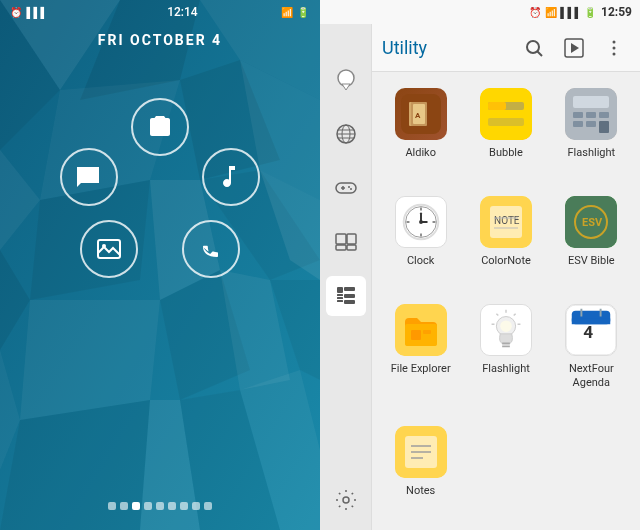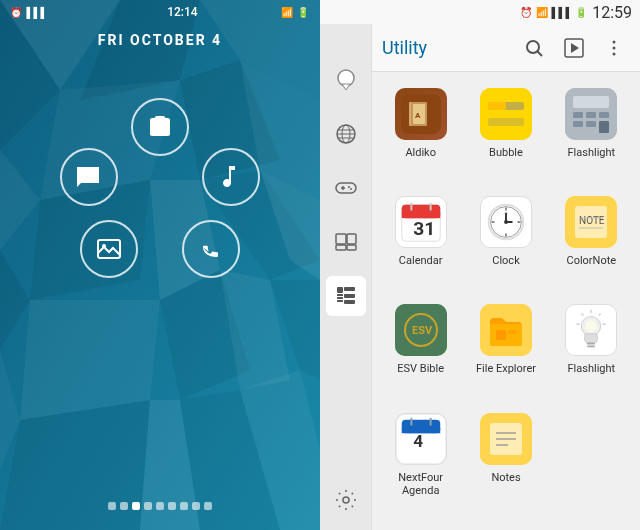--- a/index.html
+++ b/index.html
@@ -194,22 +194,22 @@
       display: flex;
       align-items: center;
       justify-content: flex-end;
       padding: 0 8px;
       gap: 4px;
       background: #f8f8f8;
       z-index: 20;
     }
 
     .right-status-bar .time-text {
-      font-size: 16px;
-      font-weight: 400;
+      font-size: 12px;
+      font-weight: 700;
       color: #333;
     }
 
     .right-status-bar .status-icons {
       display: flex;
       align-items: center;
       gap: 3px;
       font-size: 10px;
       color: #333;
     }
@@ -535,34 +535,20 @@
             <rect x="21" y="24" width="10" height="6" rx="1" fill="#8090a0"></rect>
             <rect x="34" y="24" width="10" height="6" rx="1" fill="#8090a0"></rect>
             <rect x="8" y="33" width="10" height="6" rx="1" fill="#8090a0"></rect>
             <rect x="21" y="33" width="10" height="6" rx="1" fill="#8090a0"></rect>
             <rect x="34" y="33" width="10" height="12" rx="1" fill="#607080"></rect>
           </svg>
         </div>
         <span class="app-label">Flashlight</span>
       </div>
 
-      <div class="app-item">
-        <div class="app-icon icon-calendar">
-          <svg width="52" height="52" viewBox="0 0 52 52" fill="none">
-            <rect width="52" height="52" rx="10" fill="white"></rect>
-            <rect x="6" y="8" width="40" height="38" rx="4" fill="white" stroke="#ddd"></rect>
-            <rect x="6" y="8" width="40" height="14" rx="4" fill="#e53935"></rect>
-            <rect x="6" y="16" width="40" height="6" fill="#e53935"></rect>
-            <text x="18" y="40" font-size="20" fill="#333" font-weight="bold">31</text>
-            <line x1="16" y1="6" x2="16" y2="14" stroke="#ccc" stroke-width="2"></line>
-            <line x1="36" y1="6" x2="36" y2="14" stroke="#ccc" stroke-width="2"></line>
-          </svg>
-        </div>
-        <span class="app-label">Calendar</span>
-      </div>
 
       <div class="app-item">
         <div class="app-icon icon-clock">
           <svg width="52" height="52" viewBox="0 0 52 52" fill="none">
             <rect width="52" height="52" rx="10" fill="white"></rect>
             <circle cx="26" cy="26" r="18" stroke="#ddd" stroke-width="2" fill="white"></circle>
             <circle cx="26" cy="26" r="16" stroke="#999" stroke-width="1"></circle>
             <line x1="26" y1="14" x2="26" y2="11" stroke="#666" stroke-width="1.5"></line>
             <line x1="26" y1="38" x2="26" y2="41" stroke="#666" stroke-width="1.5"></line>
             <line x1="14" y1="26" x2="11" y2="26" stroke="#666" stroke-width="1.5"></line>

